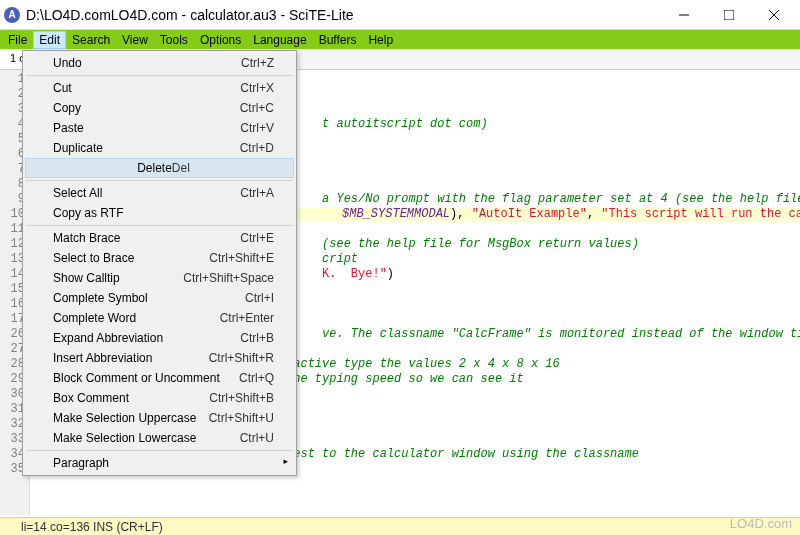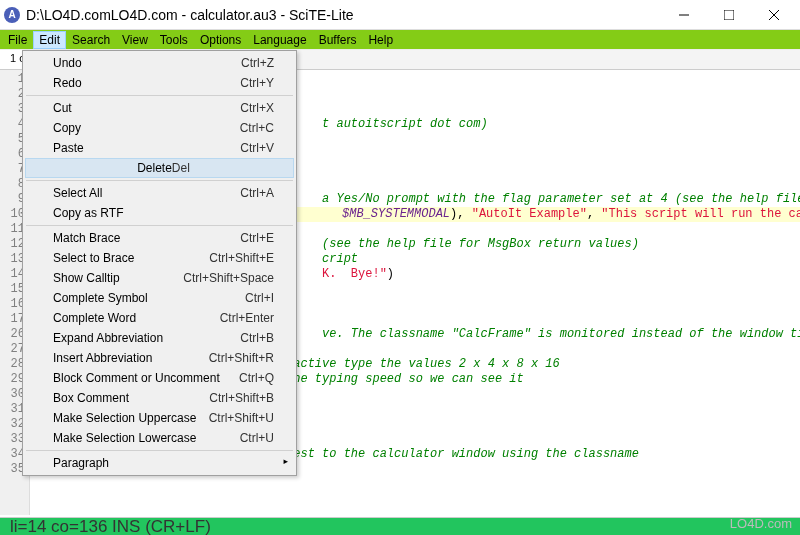--- a/index.html
+++ b/index.html
@@ -29,21 +29,21 @@
 .cm-macro { color: #6b238e; font-style: italic; margin-left: 20px; }
 .hl { background: #ffffd0; display: inline-block; width: 100%; }
 
 .dropdown { position: absolute; top: 50px; left: 22px; width: 275px; background: #f0f0f0; border: 1px solid #a0a0a0; box-shadow: 2px 2px 4px rgba(0,0,0,0.2); z-index: 100; font-size: 12px; padding: 2px; }
 .dropdown .ditem { display: flex; justify-content: space-between; padding: 3px 20px 3px 28px; cursor: pointer; position: relative; }
 .dropdown .ditem.hover { background: #d8e6f2; border: 1px solid #b8d8f0; padding: 2px 19px 2px 27px; justify-content: center; }
 .dropdown .ditem .shortcut { color: #333; }
 .dropdown .sep { height: 1px; background: #d0d0d0; margin: 2px 1px; }
 .dropdown .ditem.submenu::after { content: "▸"; position: absolute; right: 6px; font-size: 9px; }
 
-.statusbar { position: absolute; bottom: 0; left: 0; right: 0; height: 18px; background: #22c55e; border-top: 1px solid #ccc; font-size: 17px; padding: 1px 10px; color: #333; display: flex; align-items: center; }
+.statusbar { position: absolute; bottom: 0; left: 0; right: 0; height: 18px; background: #fef9c3; border-top: 1px solid #ccc; font-size: 12px; padding: 1px 21px; color: #333; display: flex; align-items: center; }
 
 .watermark { position: absolute; bottom: 4px; right: 8px; color: #bbb; font-size: 13px; font-weight: 500; z-index: 200; }
 </style>
 </head>
 <body>
 
 <div class="titlebar">
   <div class="icon">A</div>
   <div class="title">D:\LO4D.comLO4D.com - calculator.au3 - SciTE-Lite</div>
   <div class="winbtns">
@@ -113,36 +113,36 @@
       <div>35</div>
     </div>
   <div class="code" id="code"><div class="line">&nbsp;</div><div class="line">&nbsp;</div><div class="line">&nbsp;</div><div class="line">                                        <span class="cm-comment">t autoitscript dot com)</span></div><div class="line">&nbsp;</div><div class="line">&nbsp;</div><div class="line">&nbsp;</div><div class="line">&nbsp;</div><div class="line">                                        <span class="cm-comment">a Yes/No prompt with the flag parameter set at 4 (see the help file for</span></div><div class="line hl">                                        <span class="cm-macro">$MB_SYSTEMMODAL</span>), <span class="cm-str">"AutoIt Example"</span>, <span class="cm-str">"This script will run the calculator</span></div><div class="line">&nbsp;</div><div class="line">                                        <span class="cm-comment">(see the help file for MsgBox return values)</span></div><div class="line">                                        <span class="cm-comment">cript</span></div><div class="line">                                        <span class="cm-str">K.  Bye!"</span>)</div><div class="line">&nbsp;</div><div class="line">&nbsp;</div><div class="line">&nbsp;</div><div class="line">                                        <span class="cm-comment">ve. The classname "CalcFrame" is monitored instead of the window title</span></div><div class="line">&nbsp;</div><div class="line"><span class="cm-comment">; Now that the calculator window is active type the values 2 x 4 x 8 x 16</span></div><div class="line"><span class="cm-comment">; Use AutoItSetOption to slow down the typing speed so we can see it</span></div><div class="line"><span class="cm-func">AutoItSetOption</span>(<span class="cm-str">"SendKeyDelay"</span>, 400)</div><div class="line"><span class="cm-func">Send</span>(<span class="cm-str">"2*4*8*16="</span>)</div><div class="line"><span class="cm-func">Sleep</span>(2000)</div><div class="line">&nbsp;</div><div class="line"><span class="cm-comment">; Now quit by sending a "close" request to the calculator window using the classname</span></div></div>
 </div>
 
 <div class="dropdown" id="dropdown">
     <div class="ditem">
       <span>Undo</span>
       <span class="shortcut">Ctrl+Z</span>
     </div>
-    <div class="ditem">
-      <span>Redo</span>
-      <span class="shortcut">Ctrl+Y</span>
-    </div>
     <div class="sep"></div>
     <div class="ditem">
       <span>Cut</span>
       <span class="shortcut">Ctrl+X</span>
     </div>
     <div class="ditem">
       <span>Copy</span>
       <span class="shortcut">Ctrl+C</span>
     </div>
     <div class="ditem">
       <span>Paste</span>
       <span class="shortcut">Ctrl+V</span>
+    </div>
+    <div class="ditem">
+      <span>Duplicate</span>
+      <span class="shortcut">Ctrl+D</span>
     </div>
     <div class="ditem hover">
       <span>Delete</span>
       <span class="shortcut">Del</span>
     </div>
     <div class="sep"></div>
     <div class="ditem">
       <span>Select All</span>
       <span class="shortcut">Ctrl+A</span>
     </div>

